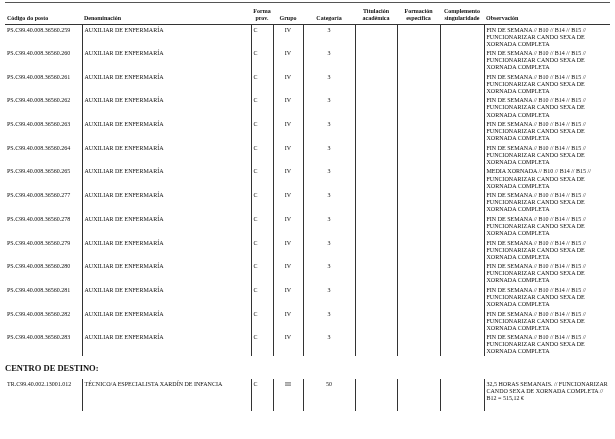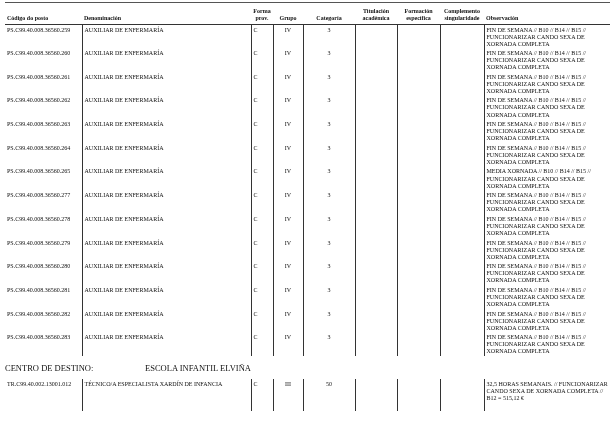--- a/index.html
+++ b/index.html
@@ -34,21 +34,21 @@
   thead th.left { text-align:left; }
   tbody td {
     vertical-align:top; padding:2px 2px 0 2px;
     font-size:6px; letter-spacing:0;
   }
   tbody td.v { border-left:1px solid #333; }
   tbody tr.pos-row td { height:23.7px; }
   td.center { text-align:center; }
   td.obs { line-height:1.18; }
 
-  .centro-line { position:relative; margin-top:7px; height:12px; font-weight:normal; font-size:8.5px; }
+  .centro-line { position:relative; margin-top:7px; height:12px; font-weight:bold; font-size:8.5px; }
   .centro-name { position:absolute; left:140px; top:0; }
 
   table.centro-table { margin-top:4px; }
   table.centro-table tbody td { height:32px; }
 </style>
 </head>
 <body>
 
 <div class="page">
   <div class="top-rule"></div>
@@ -256,21 +256,20 @@
       <td class="v"></td>
       <td class="v"></td>
       <td class="v"></td>
       <td class="v obs">FIN DE SEMANA // B10 // B14 // B15 // FUNCIONARIZAR CANDO SEXA DE XORNADA COMPLETA</td>
     </tr>
   </tbody>
   </table>
 
   <div class="centro-line">
     <span>CENTRO DE DESTINO:</span>
-    <span class="centro-name">ESCOLA INFANTIL ELVIÑA</span>
   </div>
 
   <table class="rpt centro-table">
     <colgroup>
       <col class="c1">
         <col class="c2">
         <col class="c3">
         <col class="c4">
         <col class="c5">
       <col class="c6">

